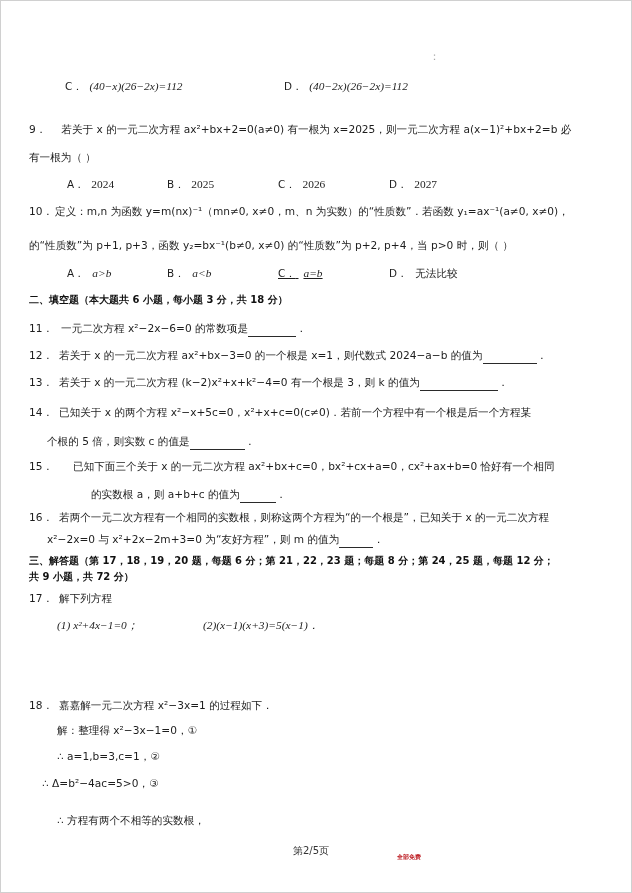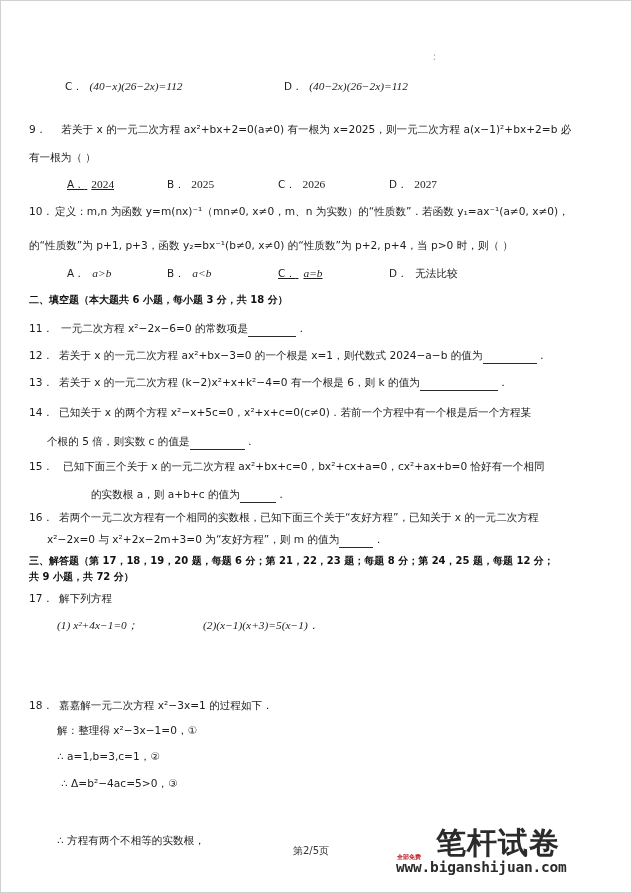--- a/index.html
+++ b/index.html
@@ -151,21 +151,21 @@
       <span class="opt-label">D．</span>
       <span class="mathit" style="margin-left:4px;">(40−2x)(26−2x)=112</span>
     </div>
 
     <div class="q" style="left:28px; top:121px;">
       <span class="cn">9．</span><span class="cn" style="margin-left:15px;">若关于 x 的一元二次方程 ax²+bx+2=0(a≠0) 有一根为 x=2025，则一元二次方程 a(x−1)²+bx+2=b 必</span>
     </div>
     <div class="q" style="left:28px; top:149px;">
       <span class="cn">有一根为（  ）</span>
     </div>
-    <div class="line" style="left:66px; top:176px;text-decoration:underline;">
+    <div class="line" style="left:66px; top:176px;">
       <span class="opt-label">A．</span>
       <span class="mathrm" style="margin-left:4px;">2024</span>
     </div>
     <div class="line" style="left:166px; top:176px;">
       <span class="opt-label">B．</span>
       <span class="mathrm" style="margin-left:4px;">2025</span>
     </div>
     <div class="line" style="left:277px; top:176px;">
       <span class="opt-label">C．</span>
       <span class="mathrm" style="margin-left:4px;">2026</span>
@@ -202,39 +202,39 @@
 
     <div class="q" style="left:28px; top:320px;">
       <span class="cn">11．</span><span class="cn" style="margin-left:8px;">一元二次方程 x²−2x−6=0 的常数项是</span><span class="blank" style="width:48px;">&nbsp;</span><span class="cn">．</span>
     </div>
 
     <div class="q" style="left:28px; top:347px;">
       <span class="cn">12．</span><span class="cn" style="margin-left:6px;">若关于 x 的一元二次方程 ax²+bx−3=0 的一个根是 x=1，则代数式 2024−a−b 的值为</span><span class="blank" style="width:54px;">&nbsp;</span><span class="cn">．</span>
     </div>
 
     <div class="q" style="left:28px; top:374px;">
-      <span class="cn">13．</span><span class="cn" style="margin-left:6px;">若关于 x 的一元二次方程 (k−2)x²+x+k²−4=0 有一个根是 6，则 k 的值为</span><span class="blank" style="width:78px;">&nbsp;</span><span class="cn">．</span>
+      <span class="cn">13．</span><span class="cn" style="margin-left:6px;">若关于 x 的一元二次方程 (k−2)x²+x+k²−4=0 有一个根是 3，则 k 的值为</span><span class="blank" style="width:78px;">&nbsp;</span><span class="cn">．</span>
     </div>
 
     <div class="q" style="left:28px; top:404px;">
       <span class="cn">14．</span><span class="cn" style="margin-left:6px;">已知关于 x 的两个方程 x²−x+5c=0，x²+x+c=0(c≠0)．若前一个方程中有一个根是后一个方程某</span>
     </div>
     <div class="q" style="left:46px; top:433px;">
       <span class="cn">个根的 5 倍，则实数 c 的值是</span><span class="blank" style="width:55px;">&nbsp;</span><span class="cn">．</span>
     </div>
 
     <div class="q" style="left:28px; top:458px;">
-      <span class="cn">15．</span><span class="cn" style="margin-left:10px;">已知下面三个关于 x 的一元二次方程 ax²+bx+c=0，bx²+cx+a=0，cx²+ax+b=0 恰好有一个相同</span>
+      <span class="cn">15．</span><span class="cn" style="margin-left:20px;">已知下面三个关于 x 的一元二次方程 ax²+bx+c=0，bx²+cx+a=0，cx²+ax+b=0 恰好有一个相同</span>
     </div>
     <div class="q" style="left:46px; top:486px;padding-left:44px;">
       <span class="cn">的实数根 a，则 a+b+c 的值为</span><span class="blank" style="width:36px;">&nbsp;</span><span class="cn">．</span>
     </div>
 
     <div class="q" style="left:28px; top:509px;">
-      <span class="cn">16．</span><span class="cn" style="margin-left:6px;">若两个一元二次方程有一个相同的实数根，已知下面三个关于“友好方程”，已知关于 x 的一元二次方程</span>
+      <span class="cn">16．</span><span class="cn" style="margin-left:6px;">若两个一元二次方程有一个相同的实数根，则称这两个方程为“的一个根是”，已知关于 x 的一元二次方程</span>
     </div>
     <div class="q" style="left:46px; top:531px;">
       <span class="cn">x²−2x=0 与 x²+2x−2m+3=0 为“友好方程”，则 m 的值为</span><span class="blank" style="width:34px;">&nbsp;</span><span class="cn">．</span>
     </div>
 
     <div class="sect-head" style="left:28px; top:553px;">三、解答题（第 17，18，19，20 题，每题 6 分；第 21，22，23 题；每题 8 分；第 24，25 题，每题 12 分；</div>
     <div class="sect-head" style="left:28px; top:569px;">共 9 小题，共 72 分）</div>
 
     <div class="q" style="left:28px; top:590px;">
       <span class="cn">17．</span><span class="cn" style="margin-left:6px;margin-top:28px;">解下列方程</span>
@@ -248,29 +248,27 @@
 
     <div class="q" style="left:28px; top:697px;">
       <span class="cn">18．</span><span class="cn" style="margin-left:6px;">嘉嘉解一元二次方程 x²−3x=1 的过程如下．</span>
     </div>
     <div class="q" style="left:56px; top:722px;">
       <span class="cn">解：整理得 x²−3x−1=0，①</span>
     </div>
     <div class="q" style="left:56px; top:748px;">
       <span class="cn">∴ a=1,b=3,c=1，②</span>
     </div>
-    <div class="q" style="left:60px; top:775px;">
+    <div class="q" style="left:41px; top:775px;">
       <span class="cn">∴ Δ=b²−4ac=5&gt;0，③</span>
     </div>
-    <div class="q" style="left:56px; top:832px;">
+    <div class="q" style="left:56px; top:812px;">
       <span class="cn">∴ 方程有两个不相等的实数根，</span>
     </div>
 
     <div class="page-num">第2/5页</div>
 
     <div id="watermark">
-      <div id="wm-cn">笔杆试卷</div>
       <div id="wm-free">全部免费</div>
-      <div id="wm-url">www.biganshijuan.com</div>
     </div>
 
   </div>
 </div>
 
 </body></html>

